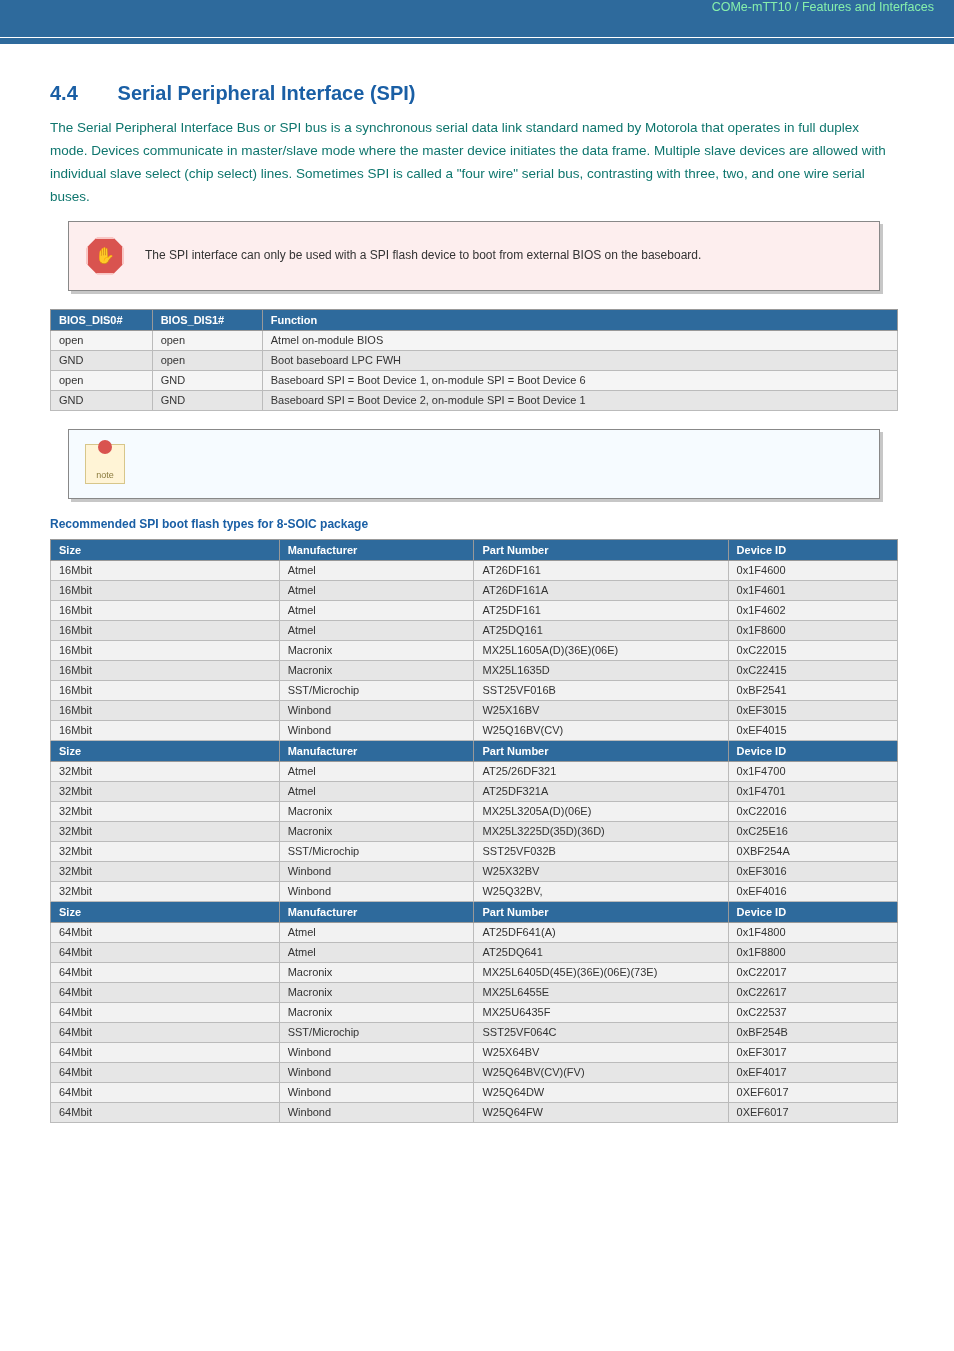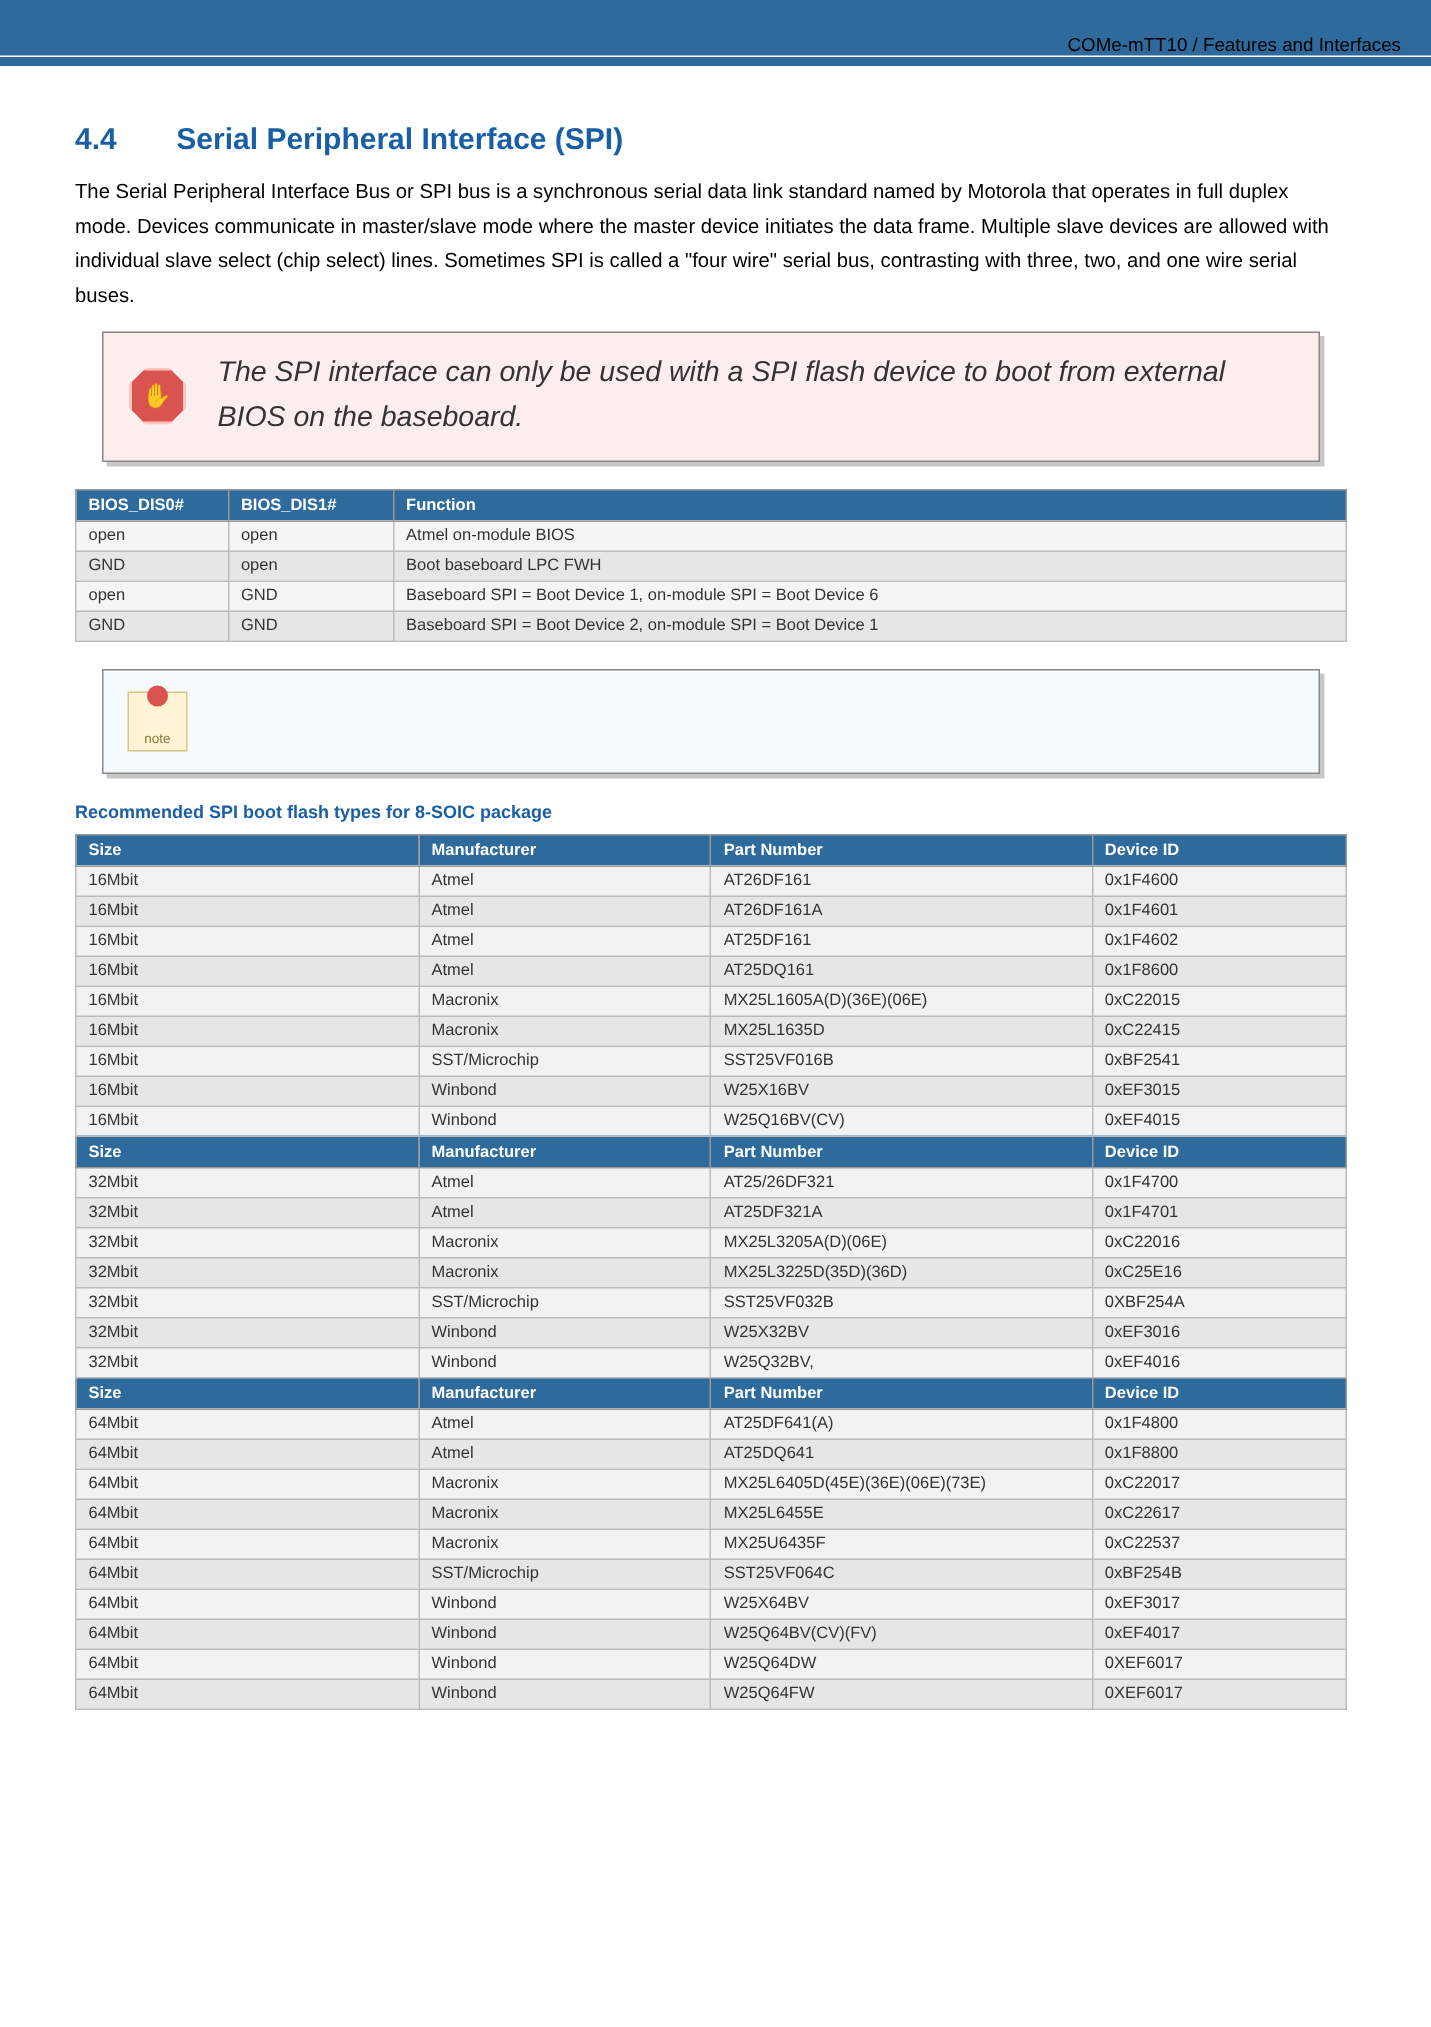--- a/index.html
+++ b/index.html
@@ -4,25 +4,25 @@
 <style>
   * { box-sizing: border-box; margin: 0; padding: 0; }
   body {
     font-family: Arial, Helvetica, sans-serif;
     background: #fff;
     color: #333;
     width: 954px;
   }
   .header-bar {
     background: #2e6a9c;
-    color: #000000;
+    color: #86efac;
     height: 38px;
     display: flex;
     justify-content: flex-end;
-    align-items: flex-end;
+    align-items: flex-start;
     padding: 0 20px;
     font-size: 12.5px;
     border-bottom: 1px solid #fff;
   }
   .thin-bar {
     height: 6px;
     background: #2e6a9c;
   }
   .content {
     padding: 30px 56px 20px 50px;
@@ -31,21 +31,21 @@
     color: #1a5fa5;
     font-weight: bold;
     font-size: 20px;
     margin-bottom: 12px;
     margin-top: 8px;
   }
   .section-heading .num { display: inline-block; width: 62px; }
   .body-text {
     font-size: 13.5px;
     line-height: 1.7;
-    color: #000000;
+    color: #0f766e;
     margin-bottom: 12px;
   }
   .callout {
     border: 1px solid #888;
     background: #fdeeee;
     margin: 8px 18px 18px 18px;
     padding: 12px 14px;
     display: flex;
     align-items: center;
     gap: 18px;
@@ -89,23 +89,22 @@
   .note-icon::after {
     content: "note";
     position: absolute;
     bottom: 3px;
     left: 0; right: 0;
     text-align: center;
     font-size: 9px;
     color: #8a7a3c;
   }
   .callout-text {
-    font-size: 19px;
+    font-size: 12px;
     line-height: 1.6;
-    font-style: italic;
   }
   table {
     border-collapse: collapse;
     width: 100%;
     font-size: 11px;
   }
   th {
     background: #2e6a9c;
     color: #fff;
     font-weight: bold;

